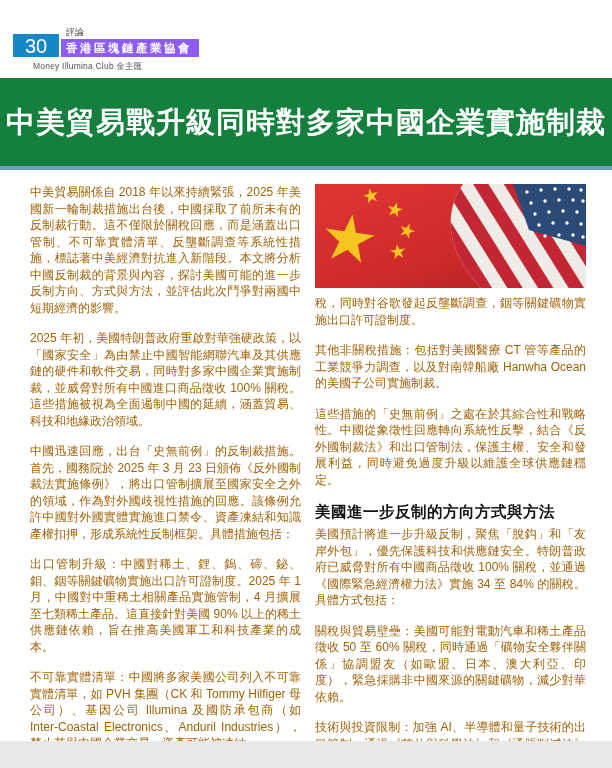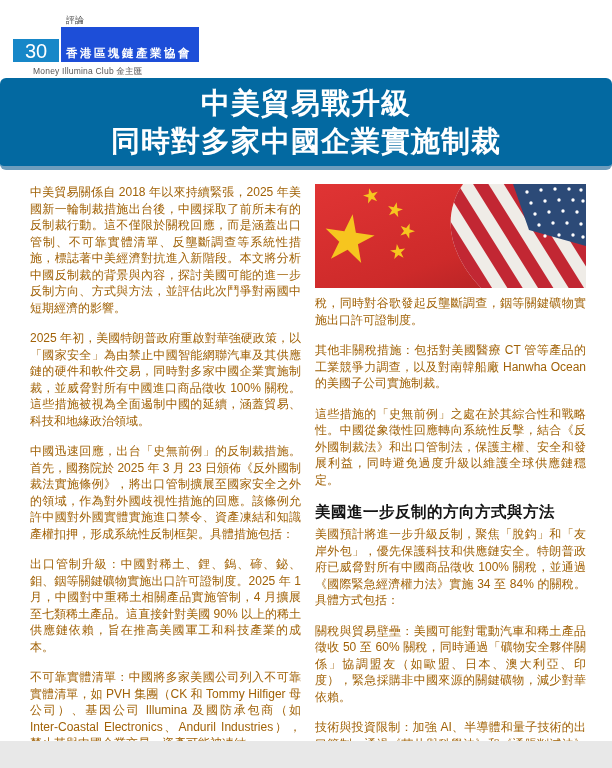--- a/index.html
+++ b/index.html
@@ -16,36 +16,36 @@
   
   .masthead { position: absolute; top: 11px; left: 13px; }
   .masthead-row { display: flex; align-items: flex-end; }
   .page-num {
     background: #1787c8; color: #fff;
     width: 46px; height: 23px;
     display: flex; align-items: center; justify-content: center;
     font-size: 20px; line-height: 1;
   }
   .org-block { margin-left: 2px; }
-  .section-label { font-size: 9px; color: #444; margin: 4px 0 1px 5px; line-height: 11px; }
+  .section-label { font-size: 9px; color: #444; margin: 16px 0 1px 5px; line-height: 11px; }
   .org-name {
-    background: #1d4ed8; color: #fff;
+    background: #8b5cf6; color: #fff;
     font-size: 11.5px; font-weight: bold;
-    padding: 20px 7px 3px 5px; letter-spacing: 2.5px; line-height: 12px;
+    padding: 3px 7px 3px 5px; letter-spacing: 2.5px; line-height: 12px;
     white-space: nowrap;
   }
   .org-subtitle { font-size: 8.5px; color: #555; margin: 4px 0 0 20px; letter-spacing: 0.2px; }
 
   
   .banner {
     position: absolute; top: 78px; left: 0;
     width: 612px; height: 88px;
-    background: #0369a1;
+    background: #15803d;
     border-bottom: 4px solid #6e9dbd;
-    display: flex; flex-direction: column; align-items: center; justify-content: center; border-radius: 6px;
+    display: flex; flex-direction: row; align-items: center; justify-content: center;
   }
   .banner-title {
     color: #ffffff; font-weight: bold;
     font-size: 29px; line-height: 38px; letter-spacing: 1px;
     text-align: center; white-space: nowrap;
   }
 
   
   .content {
     position: absolute; top: 184px; left: 30px;

